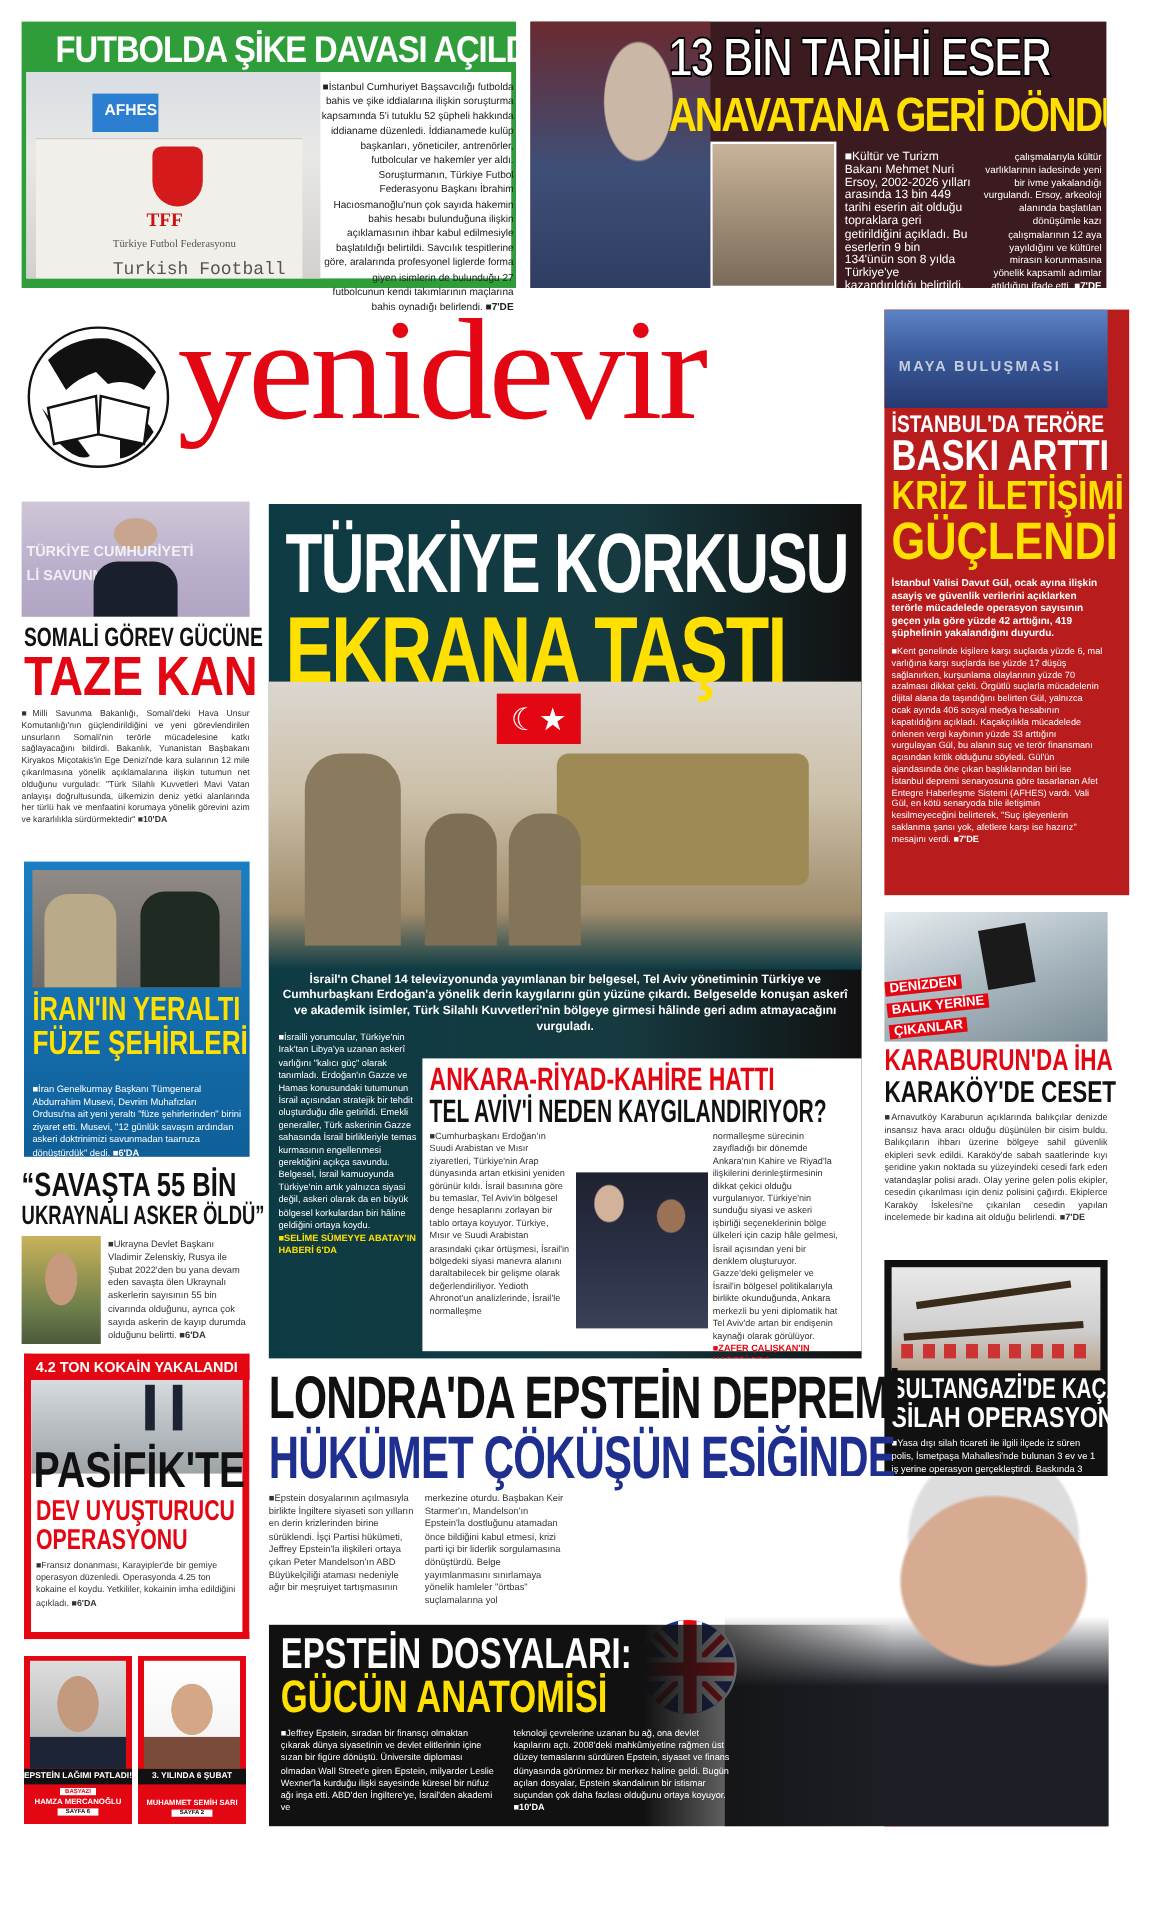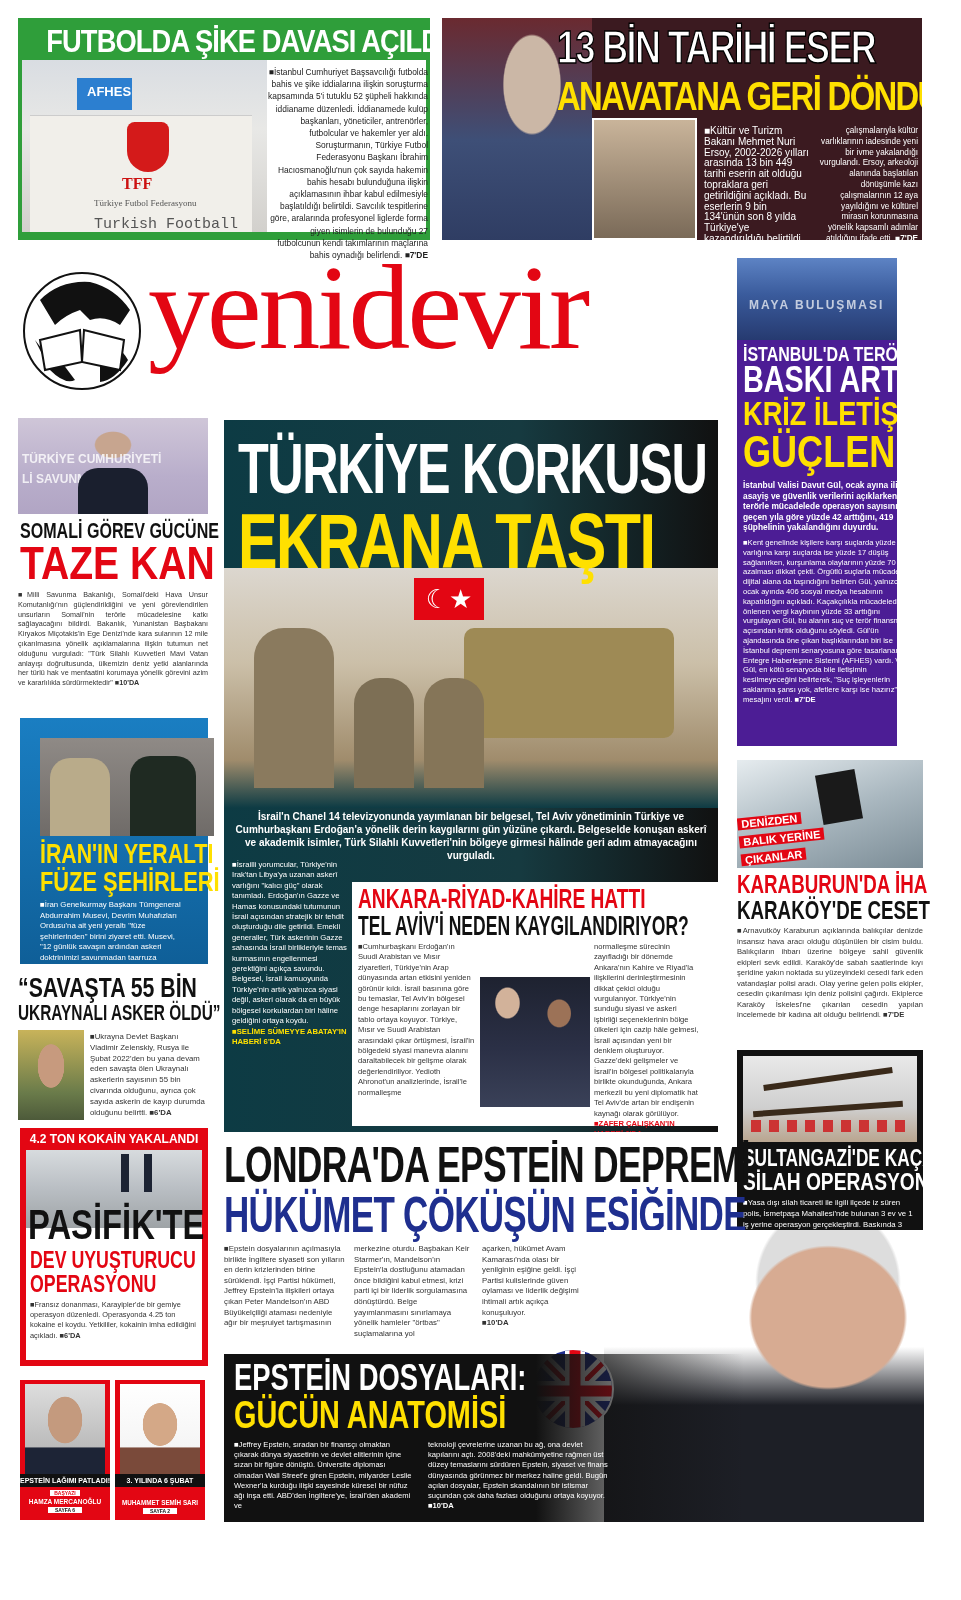--- a/index.html
+++ b/index.html
@@ -53,21 +53,21 @@
       <path d="M20 30 Q40 10 70 12 Q95 18 110 40 L100 55 Q85 45 70 50 L60 40 Q45 45 35 55 Z" fill="#111"></path>
       <path d="M15 70 Q25 85 40 90 L55 110 Q45 115 30 100 Z" fill="#111"></path>
       <path d="M80 70 Q100 75 108 90 Q95 110 80 112 Z" fill="#111"></path>
       <path d="M20 70 L60 60 L62 92 L25 100 Z" fill="#fff" stroke="#111" stroke-width="2"></path>
       <path d="M104 70 L64 60 L62 92 L100 100 Z" fill="#fff" stroke="#111" stroke-width="2"></path>
     </svg>
   </div>
   <div style="position:absolute;left:130px;top:-14px;font-family:'Liberation Serif',serif;font-size:120px;color:#e30613;letter-spacing:-3px;line-height:1;font-weight:normal;transform:scaleX(1.03);transform-origin:left top">yenidevir</div>
 </div>
 
-<div class="abs" style="left:737px;top:258px;width:160px;height:488px;background:#4c1d95;overflow:hidden">
+<div class="abs" style="left:737px;top:258px;width:204px;height:488px;background:#b91c1c;overflow:hidden">
   <div class="photo" style="left:0;top:0;width:186px;height:82px;background:linear-gradient(180deg,#5d83c4 0%,#3a5b9c 45%,#263a70 100%)">
     <div style="position:absolute;left:12px;top:40px;color:#fff;opacity:.7;font-weight:bold;font-size:12px;letter-spacing:2px">MAYA BULUŞMASI</div>
   </div>
   <div class="hl" style="position:absolute;left:6px;top:86px;color:#fff;font-size:20px;transform:scaleX(.8);transform-origin:left top">İSTANBUL'DA TERÖRE</div>
   <div class="hl" style="position:absolute;left:6px;top:104px;color:#fff;font-size:36px;transform:scaleX(.8);transform-origin:left top">BASKI ARTTI</div>
   <div class="hl" style="position:absolute;left:6px;top:138px;color:#ffe000;font-size:34px;transform:scaleX(.8);transform-origin:left top">KRİZ İLETİŞİMİ</div>
   <div class="hl" style="position:absolute;left:6px;top:172px;color:#ffe000;font-size:44px;transform:scaleX(.82);transform-origin:left top">GÜÇLENDİ</div>
   <div style="position:absolute;left:6px;top:222px;width:176px;color:#fff;font-size:8.4px;line-height:10.5px;font-weight:bold">İstanbul Valisi Davut Gül, ocak ayına ilişkin asayiş ve güvenlik verilerini açıklarken terörle mücadelede operasyon sayısının geçen yıla göre yüzde 42 arttığını, 419 şüphelinin yakalandığını duyurdu.</div>
   <div class="body" style="position:absolute;left:6px;top:280px;width:176px;color:#fff;font-size:7.6px;line-height:9.8px;text-align:left">
     <span class="sq">Kent genelinde kişilere karşı suçlarda yüzde 6, mal varlığına karşı suçlarda ise yüzde 17 düşüş sağlanırken, kurşunlama olaylarının yüzde 70 azalması dikkat çekti. Örgütlü suçlarla mücadelenin dijital alana da taşındığını belirten Gül, yalnızca ocak ayında 406 sosyal medya hesabının kapatıldığını açıkladı. Kaçakçılıkla mücadelede önlenen vergi kaybının yüzde 33 arttığını vurgulayan Gül, bu alanın suç ve terör finansmanı açısından kritik olduğunu söyledi. Gül'ün ajandasında öne çıkan başlıklarından biri ise İstanbul depremi senaryosuna göre tasarlanan Afet Entegre Haberleşme Sistemi (AFHES) vardı. Vali Gül, en kötü senaryoda bile iletişimin kesilmeyeceğini belirterek, "Suç işleyenlerin saklanma şansı yok, afetlere karşı ise hazırız" mesajını verdi.</span>
@@ -124,28 +124,28 @@
     <div style="position:absolute;left:60px;top:50px;width:70px;height:46px;background:#1a1f2e;border-radius:20px 20px 0 0"></div>
   </div>
   <div class="hl" style="position:absolute;left:2px;top:102px;color:#111;font-size:22px;transform:scaleX(.73);transform-origin:left top">SOMALİ GÖREV GÜCÜNE</div>
   <div class="hl" style="position:absolute;left:2px;top:122px;color:#e30613;font-size:46px;transform:scaleX(.85);transform-origin:left top">TAZE KAN</div>
   <div class="body" style="position:absolute;left:0;top:172px;width:190px;font-size:7.2px;line-height:9.8px;color:#333">
     <span class="sq">Milli Savunma Bakanlığı, Somali'deki Hava Unsur Komutanlığı'nın güçlendirildiğini ve yeni görevlendirilen unsurların Somali'nin terörle mücadelesine katkı sağlayacağını bildirdi. Bakanlık, Yunanistan Başbakanı Kiryakos Miçotakis'in Ege Denizi'nde kara sularının 12 mile çıkarılmasına yönelik açıklamalarına ilişkin tutumun net olduğunu vurguladı: "Türk Silahlı Kuvvetleri Mavi Vatan anlayışı doğrultusunda, ülkemizin deniz yetki alanlarında her türlü hak ve menfaatini korumaya yönelik görevini azim ve kararlılıkla sürdürmektedir"</span>
     <span class="ref sq">10'DA</span>
   </div>
 </div>
 
-<div class="abs" style="left:20px;top:718px;width:188px;height:246px;background:linear-gradient(180deg,#1a7ec2,#0f5f98);padding:20px">
+<div class="abs" style="left:20px;top:718px;width:188px;height:246px;background:linear-gradient(180deg,#1a7ec2,#0f5f98);padding:7px">
   <div class="photo" style="position:relative;width:174px;height:98px;background:linear-gradient(180deg,#8f8a86 0%,#6f6b68 100%)">
     <div style="position:absolute;left:10px;top:20px;width:60px;height:78px;background:#b9ab8a;border-radius:20px 20px 0 0"></div>
     <div style="position:absolute;left:90px;top:18px;width:66px;height:80px;background:#1f2a22;border-radius:20px 20px 0 0"></div>
   </div>
   <div class="hl" style="color:#ffe000;font-size:28px;margin-top:4px;transform:scaleX(.76);transform-origin:left top">İRAN'IN YERALTI</div>
   <div class="hl" style="color:#ffe000;font-size:28px;transform:scaleX(.78);transform-origin:left top">FÜZE ŞEHİRLERİ</div>
-  <div class="body" style="color:#fff;font-size:7.8px;line-height:10.5px;margin-top:4px;text-align:left">
+  <div class="body" style="color:#fff;font-size:7.8px;line-height:10.5px;margin-top:20px;text-align:left">
     <span class="sq">İran Genelkurmay Başkanı Tümgeneral Abdurrahim Musevi, Devrim Muhafızları Ordusu'na ait yeni yeraltı "füze şehirlerinden" birini ziyaret etti. Musevi, "12 günlük savaşın ardından askeri doktrinimizi savunmadan taarruza dönüştürdük" dedi.</span>
     <span class="ref sq">6'DA</span>
   </div>
 </div>
 
 <div class="abs" style="left:18px;top:974px;width:190px;height:148px">
   <div class="hl" style="position:absolute;left:0;top:0;color:#111;font-size:28px;transform:scaleX(.76);transform-origin:left top">“SAVAŞTA 55 BİN</div>
   <div class="hl" style="position:absolute;left:0;top:28px;color:#111;font-size:22px;transform:scaleX(.7);transform-origin:left top">UKRAYNALI ASKER ÖLDÜ”</div>
   <div class="photo" style="left:0;top:56px;width:66px;height:90px;background:radial-gradient(ellipse at 50% 40%,#c79a7e 0 28%,transparent 29%),linear-gradient(180deg,#c8b35a 0%,#6a7b4a 70%,#4d5a3a 100%)"></div>
   <div class="body" style="position:absolute;left:72px;top:58px;width:118px;font-size:7.8px;line-height:10.8px;color:#333;text-align:left">
@@ -224,24 +224,20 @@
         <path d="M41 0V82M0 41H82" stroke="#fff" stroke-width="20"></path>
         <path d="M41 0V82M0 41H82" stroke="#e30613" stroke-width="11"></path>
       </svg>
   </div>
   <div class="body" style="position:absolute;left:0;top:104px;width:122px;font-size:7.8px;line-height:10.6px;color:#333;text-align:left">
     <span class="sq">Epstein dosyalarının açılmasıyla birlikte İngiltere siyaseti son yılların en derin krizlerinden birine sürüklendi. İşçi Partisi hükümeti, Jeffrey Epstein'la ilişkileri ortaya çıkan Peter Mandelson'ın ABD Büyükelçiliği ataması nedeniyle ağır bir meşruiyet tartışmasının</span>
   </div>
   <div class="body" style="position:absolute;left:130px;top:104px;width:120px;font-size:7.8px;line-height:10.6px;color:#333;text-align:left">
     <span>merkezine oturdu. Başbakan Keir Starmer'ın, Mandelson'ın Epstein'la dostluğunu atamadan önce bildiğini kabul etmesi, krizi parti içi bir liderlik sorgulamasına dönüştürdü. Belge yayımlanmasını sınırlamaya yönelik hamleler "örtbas" suçlamalarına yol</span>
   </div>
-  <div class="body" style="position:absolute;left:258px;top:104px;width:110px;font-size:7.8px;line-height:10.6px;color:#333;text-align:left">
-    <span>açarken, hükümet Avam Kamarası'nda olası bir yenilginin eşiğine geldi. İşçi Partisi kulislerinde güven oylaması ve liderlik değişimi ihtimali artık açıkça konuşuluyor.</span><br>
-    <span class="ref sq">10'DA</span>
-  </div>
 
   <div style="position:absolute;left:0;top:214px;width:520px;height:168px;background:linear-gradient(90deg,#111 0%,#111 60%,rgba(17,17,17,0) 100%)">
     <div class="hl" style="position:absolute;left:10px;top:6px;color:#fff;font-size:36px;transform:scaleX(.76);transform-origin:left top">EPSTEİN DOSYALARI:</div>
     <div class="hl" style="position:absolute;left:10px;top:42px;color:#ffe000;font-size:38px;transform:scaleX(.76);transform-origin:left top">GÜCÜN ANATOMİSİ</div>
     <div class="body" style="position:absolute;left:10px;top:86px;width:180px;color:#fff;font-size:7.6px;line-height:10.2px;text-align:left">
       <span class="sq">Jeffrey Epstein, sıradan bir finansçı olmaktan çıkarak dünya siyasetinin ve devlet elitlerinin içine sızan bir figüre dönüştü. Üniversite diploması olmadan Wall Street'e giren Epstein, milyarder Leslie Wexner'la kurduğu ilişki sayesinde küresel bir nüfuz ağı inşa etti. ABD'den İngiltere'ye, İsrail'den akademi ve</span>
     </div>
     <div class="body" style="position:absolute;left:204px;top:86px;width:180px;color:#fff;font-size:7.6px;line-height:10.2px;text-align:left">
       <span>teknoloji çevrelerine uzanan bu ağ, ona devlet kapılarını açtı. 2008'deki mahkûmiyetine rağmen üst düzey temaslarını sürdüren Epstein, siyaset ve finans dünyasında görünmez bir merkez haline geldi. Bugün açılan dosyalar, Epstein skandalının bir istismar suçundan çok daha fazlası olduğunu ortaya koyuyor.</span>
       <span class="ref sq">10'DA</span>

